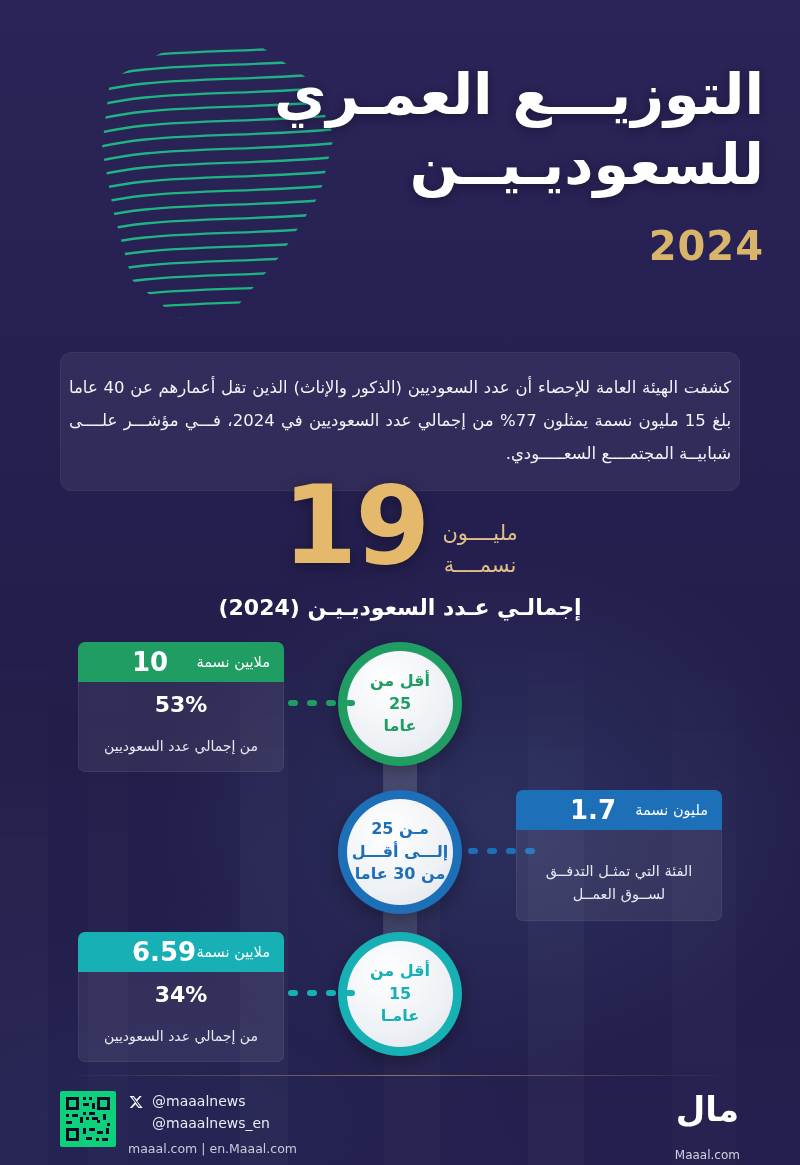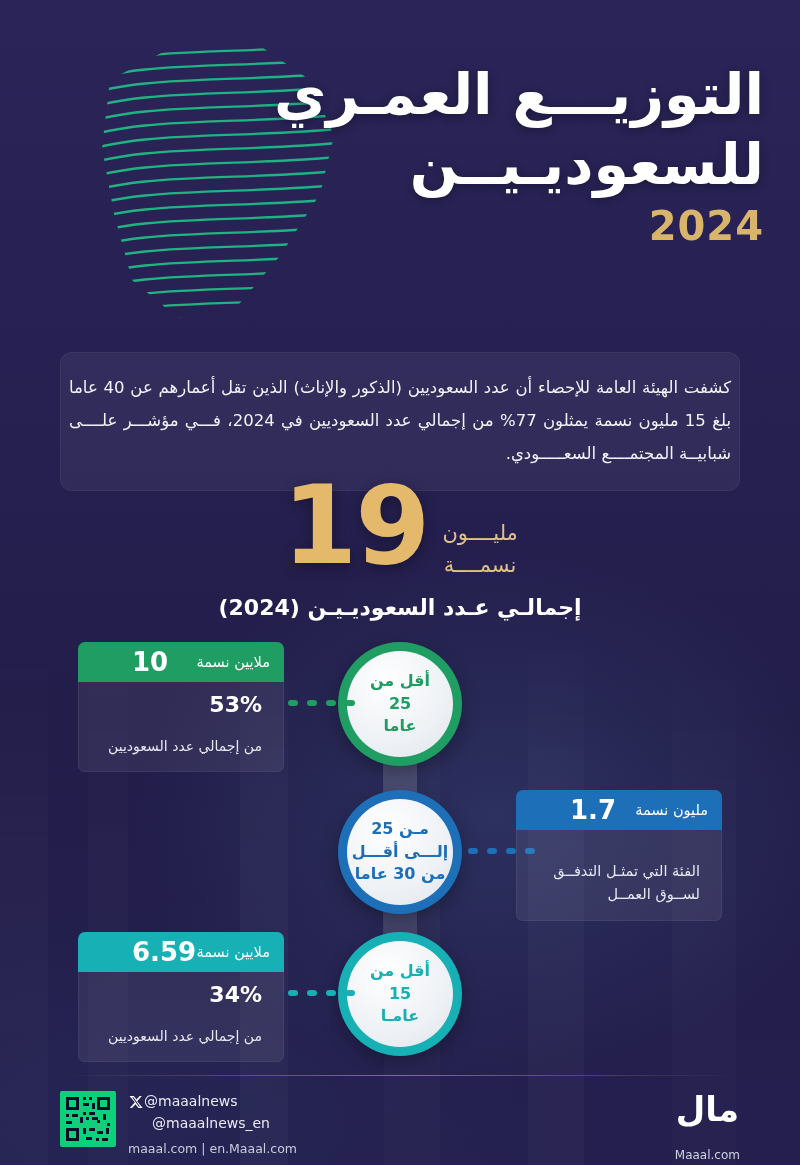--- a/index.html
+++ b/index.html
@@ -38,21 +38,21 @@
   .map-lines { position: absolute; left: 58px; top: 18px; width: 330px; height: 330px; opacity: .95; }
 
   .title-wrap {
     position: absolute; right: 36px; top: 60px; width: 560px; text-align: right;
   }
   .title-line {
     color: #ffffff; font-weight: bold; font-size: 57px; line-height: 1.22;
     letter-spacing: -1px; text-shadow: 0 2px 10px rgba(0,0,0,.35);
   }
   .title-year {
-    color: #d8b56a; font-size: 40px; font-weight: bold; margin-top: 4px; letter-spacing: 1px;
+    color: #d8b56a; font-size: 40px; font-weight: bold; margin-top: 24px; letter-spacing: 1px;
   }
 
   
   .intro {
     position: absolute; left: 60px; right: 60px; top: 352px;
     background: rgba(255,255,255,0.055);
     border-radius: 12px;
     padding: 18px 8px 20px;
     color: #f2f3f8; font-size: 16.5px; line-height: 2.0; text-align: justify;
     border: 1px solid rgba(255,255,255,0.05);
@@ -99,40 +99,40 @@
   .card { position: absolute; width: 206px; }
   .card .cap {
     display: flex; align-items: center; justify-content: space-between;
     padding: 7px 14px; border-radius: 7px 7px 0 0; color: #ffffff;
   }
   .card .cap .val { font-size: 26px; font-weight: bold; line-height: 1; margin-left: 40px; }
   .card .cap .lbl { font-size: 14.5px; }
   .card .body {
     background: rgba(255,255,255,0.07);
     border-radius: 0 0 7px 7px;
-    padding: 10px 21px 14px; 
+    padding: 10px 21px 14px; text-align: center;
     border: 1px solid rgba(255,255,255,0.06); border-top: none;
   }
   .card .pct { color: #ffffff; font-size: 22px; font-weight: bold; }
   .card .sub { color: #e6e8f2; font-size: 14px; margin-top: 18px; line-height: 1.6; }
   .card.flow .body { padding-top: 12px; }
 
   
   .footer { position: absolute; left: 0; right: 0; bottom: 0; height: 90px; }
   .footer .rule {
     position: absolute; left: 60px; right: 60px; top: 0; height: 1px;
     background: linear-gradient(90deg, rgba(216,181,106,0) 0%, rgba(216,181,106,.55) 50%, rgba(216,181,106,0) 100%);
   }
   .qr {
     position: absolute; left: 60px; top: 16px; width: 56px; height: 56px;
     background: #0fd07a; padding: 3px; border-radius: 2px;
   }
   .qr svg { display: block; }
   .social { position: absolute; left: 128px; top: 16px; color: #e9eaf2; text-align: left; direction: ltr; }
-  .social .row { display: flex; align-items: center; font-size: 14px; line-height: 1.55; }
+  .social .row { display: flex; align-items: center; gap: 8px; font-size: 14px; line-height: 1.55; }
   .social .sites { font-size: 12.5px; color: #c9cbdb; margin-top: 7px; }
   .brand { position: absolute; right: 60px; top: 14px; text-align: center; }
   .brand .mark { font-size: 34px; font-weight: bold; color: #ffffff; letter-spacing: 2px; }
   .brand .site { color: #cfd2e2; font-size: 12px; margin-top: 19px; }
 </style>
 </head>
 <body>
 
 <div id="page">
   <div class="skyline"></div>

